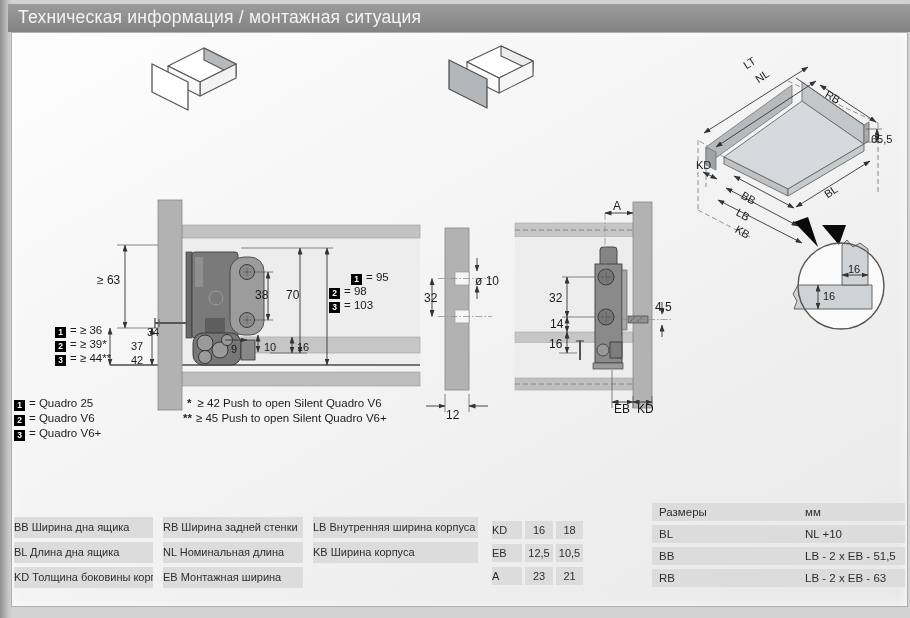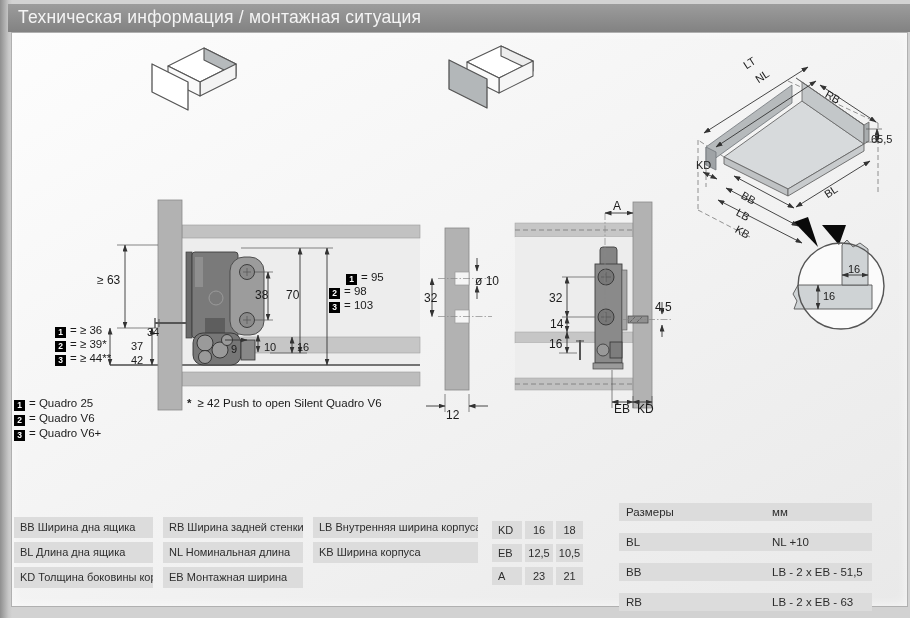--- a/index.html
+++ b/index.html
@@ -14,26 +14,26 @@
   .mk{display:inline-block;width:11px;height:11px;background:#000;color:#fff;font-size:8.5px;font-weight:bold;text-align:center;line-height:11.5px;vertical-align:-1px;margin-right:4px;}
   .lgrow{position:absolute;font-size:11.5px;color:#1b1b1b;white-space:nowrap;z-index:5;}
   .rotA{transform:rotate(-33deg);transform-origin:left top;}
   .rotB{transform:rotate(29deg);transform-origin:left top;}
   .dl{stroke:#333;stroke-width:0.9;fill:none;}
   .xl{stroke:#555;stroke-width:0.7;fill:none;}
   .cl{stroke:#888;stroke-width:0.7;fill:none;stroke-dasharray:7 2 1.5 2;}
   .dash{stroke:#777;stroke-width:0.8;fill:none;stroke-dasharray:5 3;}
   
   .tbl{position:absolute;display:grid;z-index:5;}
-  .cell{background:#dcdcdc;color:#2d2d2d;font-size:11px;line-height:21px;padding-left:6px;white-space:nowrap;overflow:hidden;}
+  .cell{background:#dcdcdc;color:#2d2d2d;font-size:11px;line-height:21px;white-space:nowrap;overflow:hidden;}
   .t-def{left:14px;top:517px;grid-template-columns:139px 140px 165px;grid-auto-rows:21px;column-gap:10px;row-gap:4px;}
   .t-val{left:492px;top:521px;grid-template-columns:30px 28px 27px;grid-auto-rows:18px;column-gap:3px;row-gap:5px;}
   .t-val .cell{line-height:18px;}
   .t-val .num{padding-left:0;text-align:center;}
-  .t-size{left:619px;top:503px;grid-template-columns:253px;grid-auto-rows:18px;row-gap:12px;width:207px;}
+  .t-size{left:652px;top:503px;grid-template-columns:253px;grid-auto-rows:18px;row-gap:4px;width:207px;}
   .srow{background:#dcdcdc;display:flex;font-size:11.5px;line-height:18px;color:#2d2d2d;}
   .srow .c1{width:146px;padding-left:7px;}
   .srow .c2{flex:1;}
 </style>
 </head>
 <body>
 
 <div class="page">
   <div class="edge-shade"></div>
   <div class="frame"></div>
@@ -123,32 +123,33 @@
 
   <span class="dim b12" style="left:97px;top:273px;">≥ 63</span>
   <span class="lgrow" style="left:55px;top:324px;"><span class="mk">1</span><span>= ≥ 36</span></span>
   <span class="lgrow" style="left:55px;top:338px;"><span class="mk">2</span><span>= ≥ 39*</span></span>
   <span class="lgrow" style="left:55px;top:352px;"><span class="mk">3</span><span>= ≥ 44**</span></span>
   <span class="dim" style="left:147px;top:326px;">34</span>
   <span class="dim" style="left:131px;top:340px;">37</span>
   <span class="dim" style="left:131px;top:354px;">42</span>
   <span class="dim b12" style="left:255px;top:288px;">38</span>
   <span class="dim b12" style="left:286px;top:288px;">70</span>
-  <span class="lgrow" style="left:346px;top:271px;"><span class="mk">1</span><span>= 95</span></span>
+  <span class="lgrow" style="left:326px;top:271px;padding-left:25px;"><span class="mk">1</span><span>= 95</span></span>
   <span class="lgrow" style="left:329px;top:285px;"><span class="mk">2</span><span>= 98</span></span>
   <span class="lgrow" style="left:329px;top:299px;"><span class="mk">3</span><span>= 103</span></span>
   <span class="dim" style="left:231px;top:343px;">9</span>
   <span class="dim" style="left:264px;top:341px;">10</span>
   <span class="dim" style="left:297px;top:341px;">16</span>
 
   <span class="lgrow" style="left:14px;top:397px;"><span class="mk">1</span><span>= Quadro 25</span></span>
   <span class="lgrow" style="left:14px;top:412px;"><span class="mk">2</span><span>= Quadro V6</span></span>
   <span class="lgrow" style="left:14px;top:427px;"><span class="mk">3</span><span>= Quadro V6+</span></span>
 
   <span class="lgrow" style="left:187px;top:397px;"><b style="margin-right:6px;">*</b><span>≥ 42 Push to open Silent Quadro V6</span></span>
+  <span class="lgrow" style="left:183px;top:412px;"><b style="margin-right:4px;">**</b><span>≥ 45 Push to open Silent Quadro V6+</span></span>
 
   <svg style="left:420px;top:220px;" width="115" height="200">
     <rect x="25" y="8" width="24" height="162" fill="#b2b2b2" stroke="#888" stroke-width="0.8"></rect>
     <rect x="35" y="52" width="14" height="13" fill="#f5f5f5" stroke="#999" stroke-width="0.7"></rect>
     <rect x="35" y="90" width="14" height="13" fill="#f5f5f5" stroke="#999" stroke-width="0.7"></rect>
     <line x1="18" y1="58.5" x2="72" y2="58.5" class="cl"></line>
     <line x1="18" y1="96.5" x2="72" y2="96.5" class="cl"></line>
     <g>
       <line x1="57" y1="38" x2="57" y2="51" class="dl" marker-end="url(#mE)"></line>
       <line x1="57" y1="79" x2="57" y2="66" class="dl" marker-end="url(#mE)"></line>

